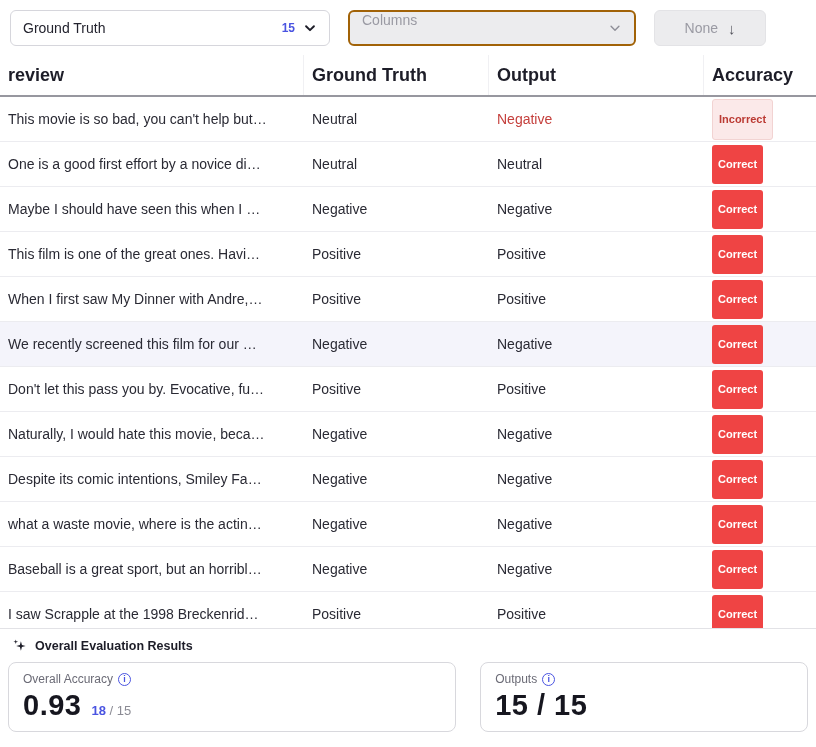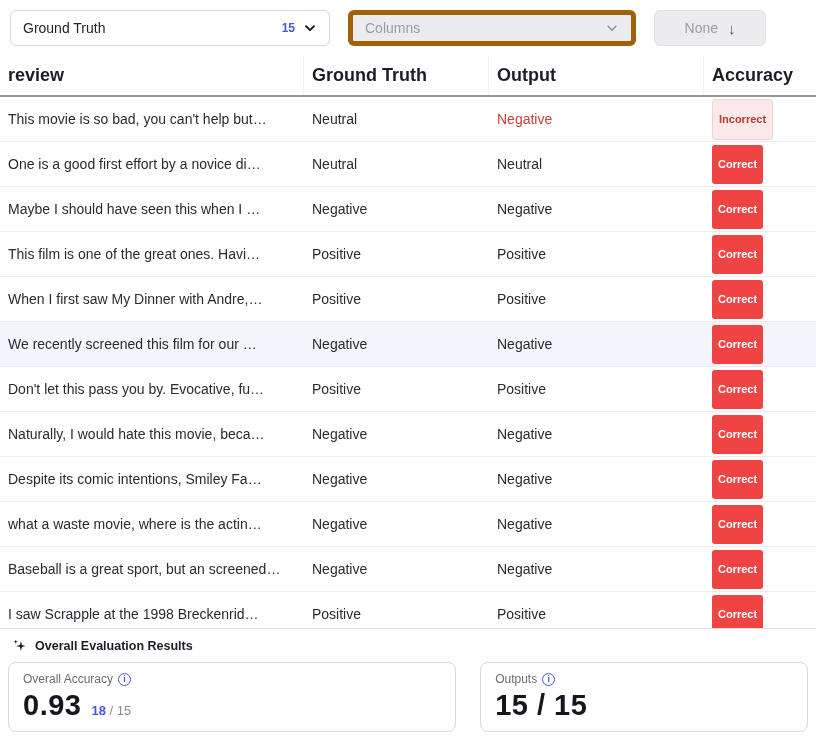--- a/index.html
+++ b/index.html
@@ -7,22 +7,22 @@
     font-family: "Liberation Sans", sans-serif; color: #23232e; }
 
   
   .toolbar { display: flex; align-items: center; gap: 18px; padding: 10px 10px 9px 10px; }
   .gt-dropdown { width: 320px; height: 36px; background: #fff; border: 1px solid #d6d6dc;
     border-radius: 6px; display: flex; align-items: center; padding: 0 12px; cursor: pointer; }
   .gt-dropdown .gt-label { font-size: 14px; color: #23232e; }
   .gt-dropdown .gt-count { margin-left: auto; font-size: 12px; color: #4a54e1; font-weight: 600; padding-right: 8px; }
   .gt-dropdown .chev { color: #1d1d28; display: flex; align-items: center; }
 
-  .gray-dropdown { width: 288px; height: 36px; background: #ececee; border: 5px solid #a16207;
-    border-radius: 6px; display: flex; align-items: center; padding: 0 12px; cursor: pointer; }
+  .gray-dropdown { width: 288px; height: 36px; background: #ececee; border: 2px solid #a16207;
+    border-radius: 6px; display: flex; padding: 0 12px; cursor: pointer; }
   .gray-dropdown .gd-label { font-size: 14px; color: #9a9aa3; }
   .gray-dropdown .chev { margin-left: auto; color: #8e8e97; display: flex; align-items: center; }
 
   .sort-btn { width: 112px; height: 36px; background: #ececee; border: 1px solid #e3e3e6;
     border-radius: 6px; display: flex; align-items: center; justify-content: center; gap: 10px; cursor: pointer; }
   .sort-btn .sb-label { font-size: 14px; color: #9a9aa3; }
   .sort-btn .sb-arrow { font-size: 15px; color: #55555e; }
 
   
   .grid-row { display: grid; grid-template-columns: 304px 185px 215px 1fr; align-items: center; }
@@ -174,21 +174,21 @@
   </div>
       <div class="grid-row row">
     <div class="cell">what a waste movie, where is the actin…</div>
     <div class="cell">Negative</div>
     <div class="cell">Negative</div>
     <div class="cell">
       <span class="badge badge-correct">Correct</span>
     </div>
   </div>
       <div class="grid-row row">
-    <div class="cell">Baseball is a great sport, but an screened…</div>
+    <div class="cell">Baseball is a great sport, but an horribl…</div>
     <div class="cell">Negative</div>
     <div class="cell">Negative</div>
     <div class="cell">
       <span class="badge badge-correct">Correct</span>
     </div>
   </div>
       <div class="grid-row row">
     <div class="cell">I saw Scrapple at the 1998 Breckenrid…</div>
     <div class="cell">Positive</div>
     <div class="cell">Positive</div>

